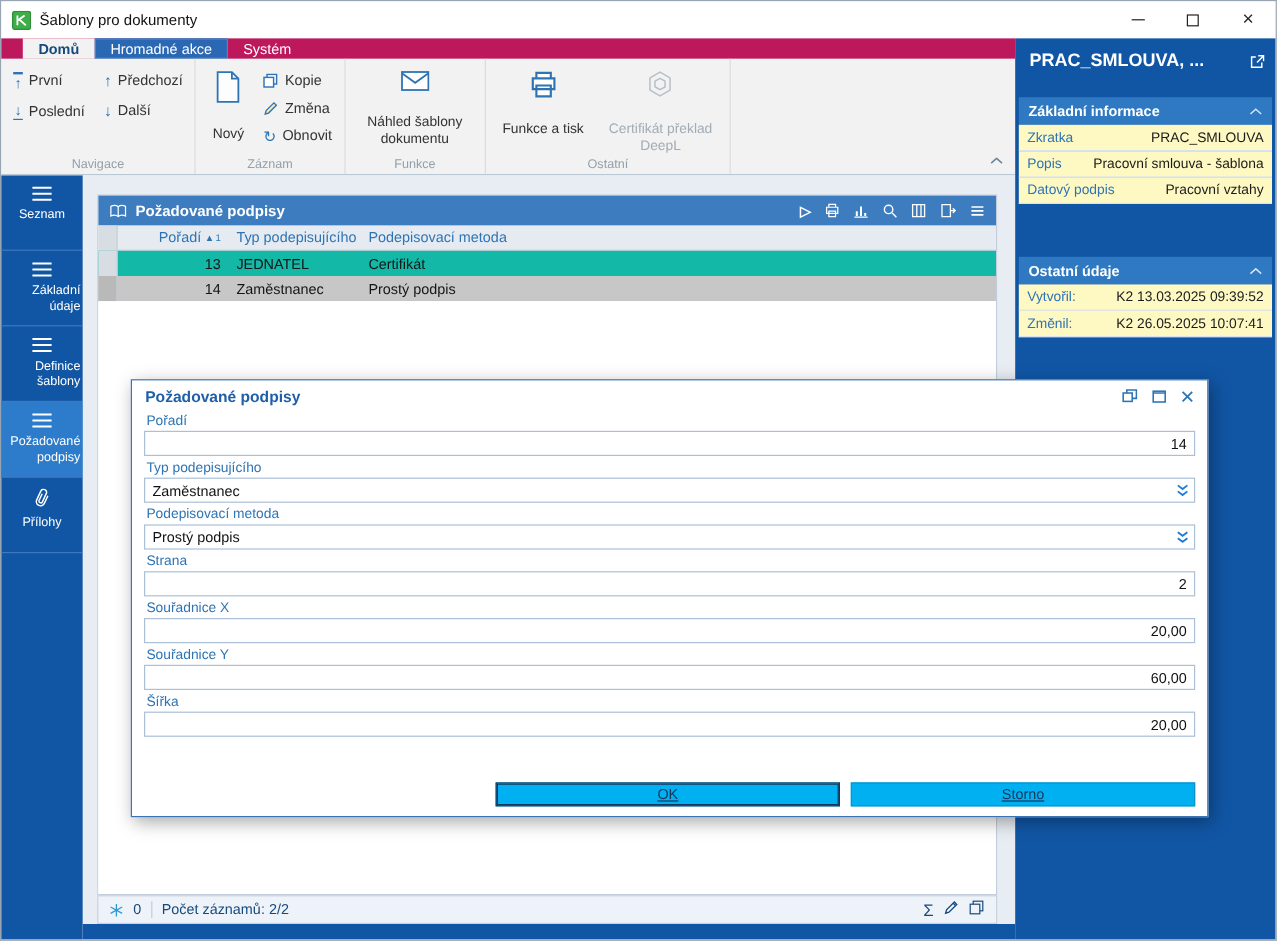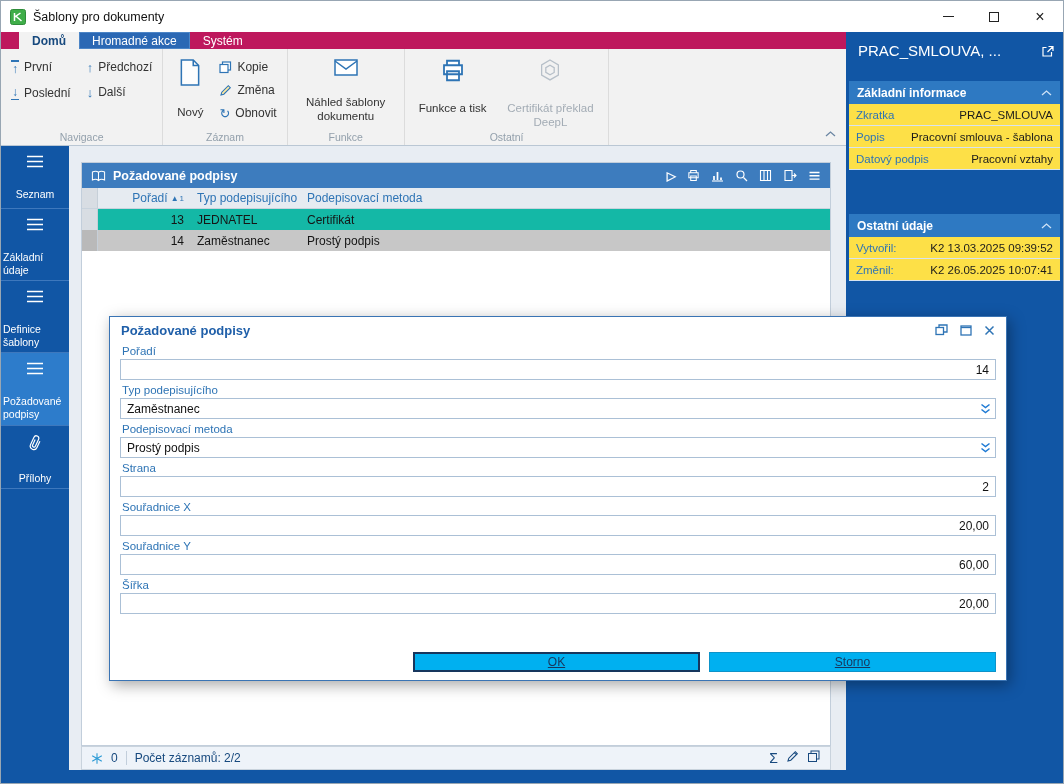--- a/index.html
+++ b/index.html
@@ -33,21 +33,21 @@
 .arrbox.barbot::after{content:"";width:8px;height:1.5px;background:#2e74b5;margin-top:1px}
 .zrow{display:flex;gap:12px}
 .bigbtn{display:flex;flex-direction:column;align-items:center;gap:20px;font-size:11.5px;color:#333;text-align:center;line-height:1.2;padding:2px 4px}
 .bigbtn.disabled{color:#a3acb5}
 .bigbtn .bl{max-width:88px}
 .smallcol{display:flex;flex-direction:column;gap:9px;padding-top:3px}
 .ribcol{position:absolute;right:10px;bottom:5px}
 
 .workspace{flex:1;display:flex;min-height:0}
 .sidebar{width:68px;background:#1156a5;display:flex;flex-direction:column;flex:none}
-.snav{min-height:63px;display:flex;flex-direction:column;align-items:center;padding:9px 2px 4px;gap:20px;color:#fff;font-size:10.5px;text-align:left;line-height:1.2;border-bottom:1px solid #3e78bd}
+.snav{min-height:63px;display:flex;flex-direction:column;align-items:center;padding:9px 2px 4px;gap:5px;color:#fff;font-size:10.5px;text-align:right;line-height:1.2;border-bottom:1px solid #3e78bd}
 .snav.active{background:#2d7ccb}
 .content{flex:1;position:relative;background:#e8edf3}
 
 .gridpanel{position:absolute;left:12px;right:15px;top:16px;bottom:37px;background:#fff;border:1px solid #c2cedb;display:flex;flex-direction:column}
 .gridtitle{height:25px;background:#3d7cbe;color:#fff;display:flex;align-items:center;gap:7px;padding:0 9px;font-size:12.5px;font-weight:bold;flex:none}
 .gtools{margin-left:auto;display:flex;align-items:center;gap:11px}
 .ti{display:flex;align-items:center;color:#fff;font-size:12px;line-height:1}
 .gridhead{display:flex;align-items:center;height:21px;background:#e6ebf1;border-bottom:1px solid #c9d3dd;color:#2e74b5;flex:none}
 .gut{width:16px;height:100%;background:#d8dde3;border-right:1px solid #c6cfd8;flex:none}
 .c1{width:92px;padding-right:6px;display:flex;justify-content:flex-end;align-items:center;gap:3px}
@@ -59,27 +59,27 @@
 .gridrow.selected .gut{background:#b9b9b9}
 .gridempty{flex:1;background:#fff}
 
 .statusbar{position:absolute;left:12px;right:15px;bottom:13px;height:24px;background:#eef3f9;border:1px solid #c9d3dd;display:flex;align-items:center;gap:8px;padding:0 9px;color:#17497e}
 .vsep{width:1px;height:14px;background:#c2cedb}
 .sbspacer{flex:1}
 .sigma{font-size:14px;color:#17497e;line-height:1}
 .bottomstrip{position:absolute;left:0;right:0;bottom:0;height:13px;background:#1156a5}
 
 .rightpanel{position:absolute;left:845px;right:0;top:31px;bottom:0;background:#1156a5;color:#fff}
-.rptitle{height:49px;display:flex;align-items:flex-start;padding:10px 9px 0 12px;font-size:15px;font-weight:normal}
+.rptitle{height:49px;display:flex;align-items:flex-start;padding:10px 9px 0 12px;font-size:15px;font-weight:bold}
 .extlink{margin-left:auto;margin-top:3px;display:flex}
 .rpsection{margin:0 3px}
 .rpsection.s2{margin-top:44px}
 .rphead{height:23px;background:#2e79c2;display:flex;align-items:center;padding:0 8px;font-size:12px;font-weight:bold}
 .rphead svg{margin-left:auto}
-.rprow{height:22px;background:#fde047;border-bottom:1px solid #d7e3f0;display:flex;align-items:center;padding:0 7px;font-size:11.5px}
+.rprow{height:22px;background:#fef9c3;border-bottom:1px solid #d7e3f0;display:flex;align-items:center;padding:0 7px;font-size:11.5px}
 .rl{color:#2e74b5}
 .rv{margin-left:auto;color:#1b1b1b;white-space:nowrap}
 
 .dialog{position:absolute;left:108px;top:315px;width:898px;height:365px;background:#fff;border:1px solid #3a74b4;box-shadow:3px 4px 14px rgba(0,0,0,.35);z-index:10;display:flex;flex-direction:column}
 .dlgtitle{height:26px;display:flex;align-items:center;padding:0 11px;font-size:13px;font-weight:bold;color:#1f5fa9;flex:none}
 .dlgbtns{margin-left:auto;display:flex;gap:12px;align-items:center}
 .dbtn{display:flex;align-items:center}
 .dlgbody{flex:1;padding:2px 10px 8px;display:flex;flex-direction:column}
 .dfield{margin-bottom:4px}
 .dfield label{display:block;font-size:11.5px;color:#2e74b5;margin:0 0 2px 2px}

